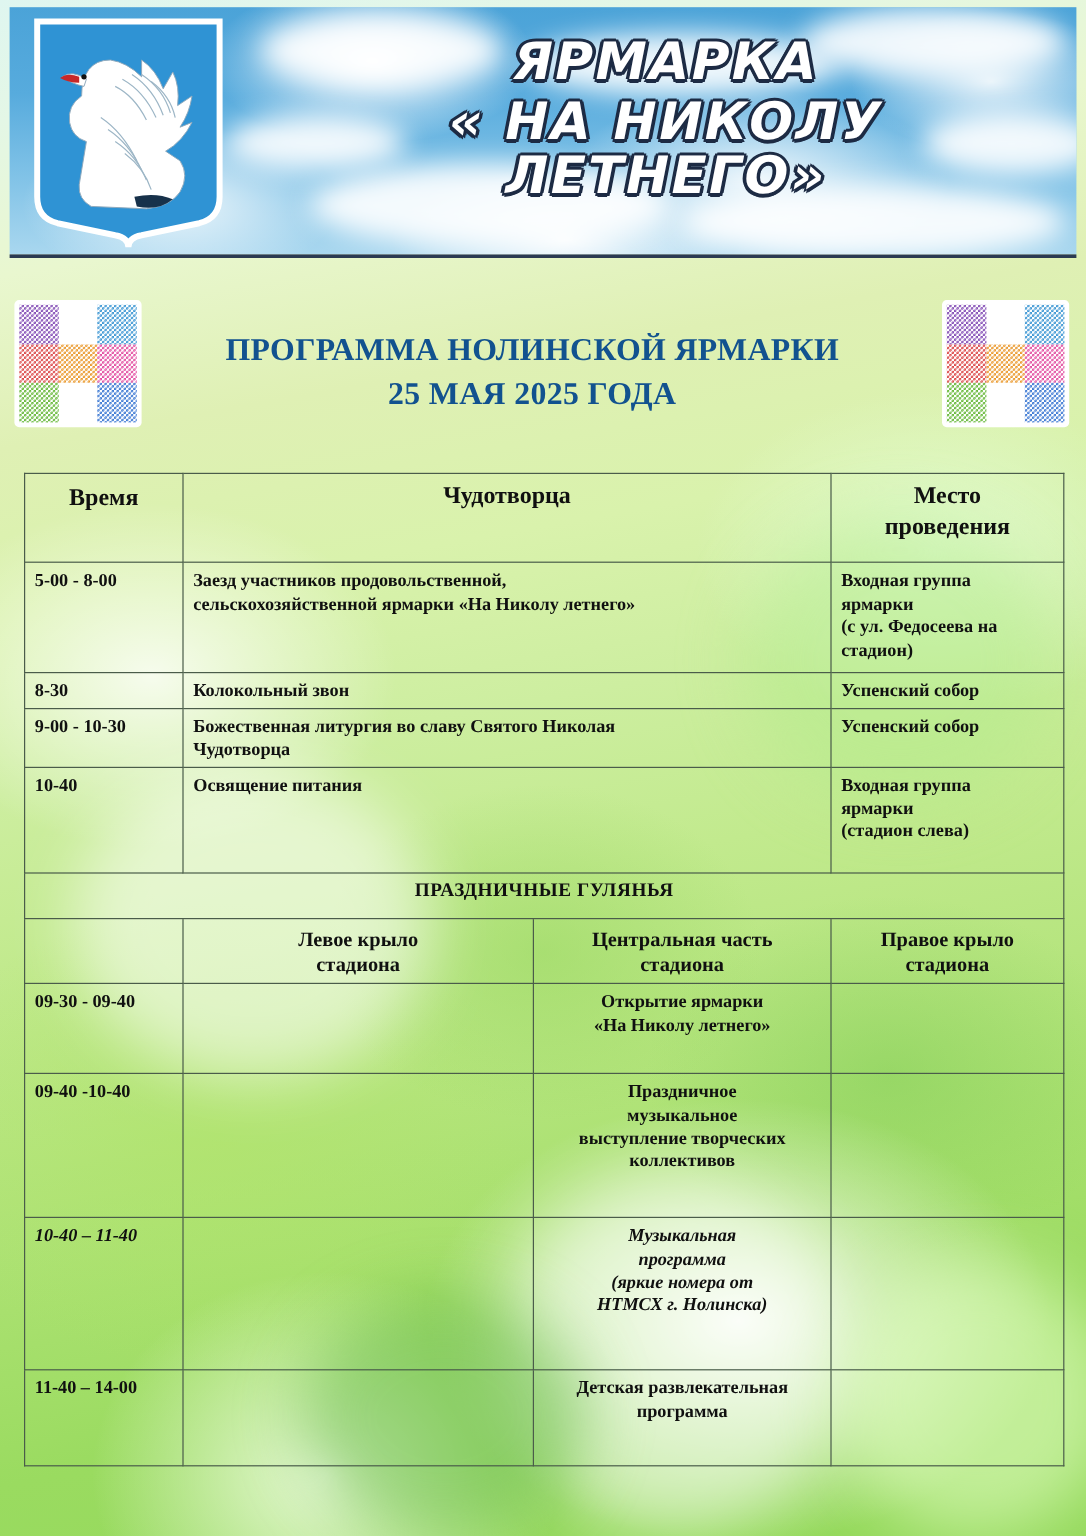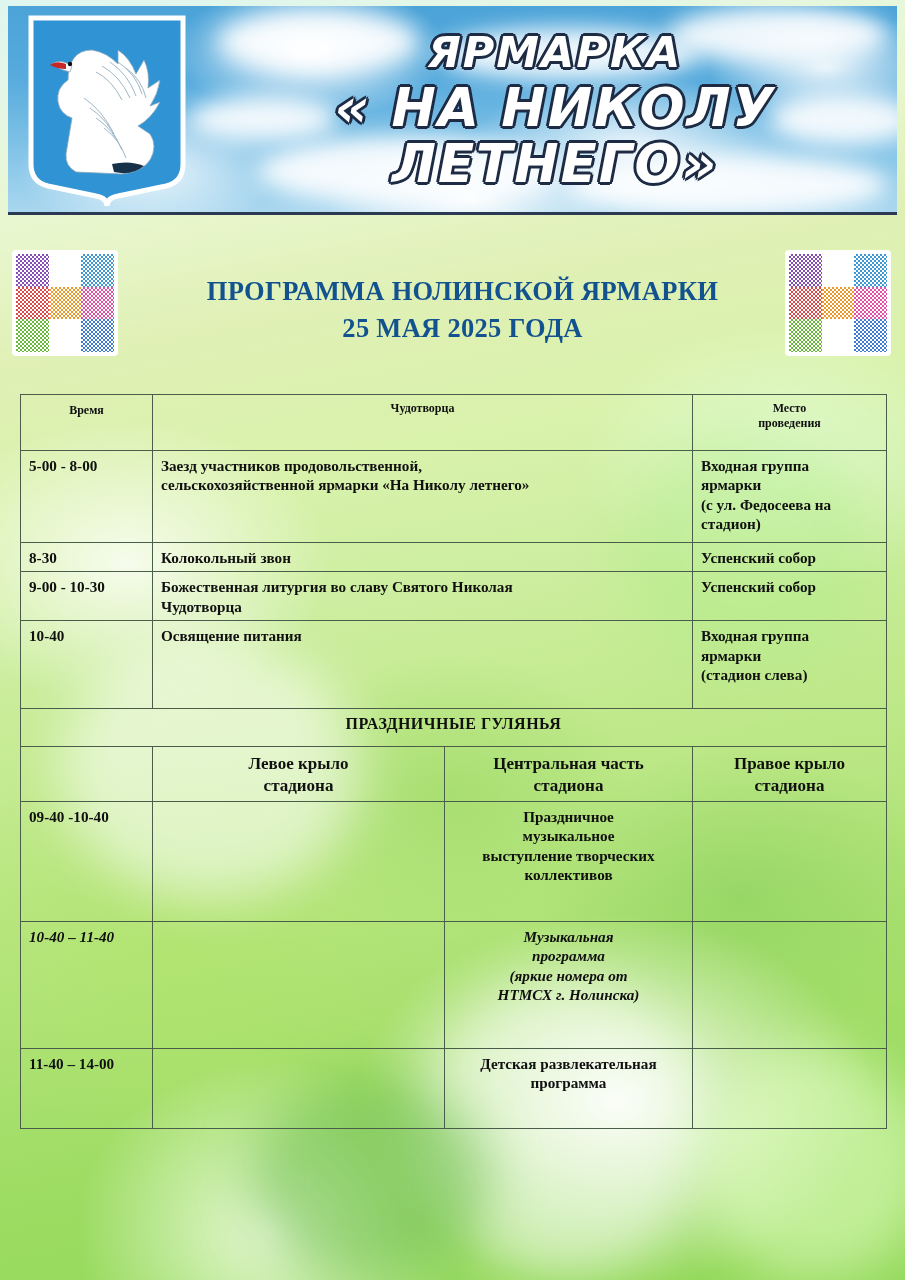--- a/index.html
+++ b/index.html
@@ -95,21 +95,21 @@
     color: #ffffff;
     letter-spacing: 2px;
     line-height: 1.06;
     text-shadow:
       -2px -2px 0 #1d2b44, 2px -2px 0 #1d2b44,
       -2px 2px 0 #1d2b44, 2px 2px 0 #1d2b44,
       -3px 0 0 #1d2b44, 3px 0 0 #1d2b44,
       0 -3px 0 #1d2b44, 0 3px 0 #1d2b44;
   }
   .banner-title .l1 { font-size: 43px; display: block; }
-  .banner-title .l2 { font-size: 53px; display: block; margin-top: 4px; text-align: center; }
+  .banner-title .l2 { font-size: 43px; display: block; margin-top: 4px; text-align: center; }
 
   
   .logo {
     position: absolute;
     top: 250px;
     width: 106px;
     height: 106px;
     background: #ffffff;
     border-radius: 4px;
     display: grid;
@@ -128,21 +128,21 @@
     background-image:
       linear-gradient(45deg, currentColor 25%, transparent 25%, transparent 75%, currentColor 75%),
       linear-gradient(45deg, currentColor 25%, transparent 25%, transparent 75%, currentColor 75%);
     background-position: 0 0, 2px 2px;
     opacity: 0.92;
   }
   .qr.empty { background: none; }
 
   .program-title {
     position: absolute;
-    left: 140px;
+    left: 121px;
     top: 273px;
     width: 645px;
     text-align: center;
     z-index: 2;
     color: #12528f;
     font-weight: bold;
     font-size: 26.5px;
     line-height: 1.38;
     letter-spacing: 0.3px;
   }
@@ -163,23 +163,23 @@
     padding: 5px 8px 4px 8px;
     color: #101010;
     font-size: 15.2px;
     line-height: 1.28;
     font-weight: bold;
     background: transparent;
   }
 
   .hdr td {
     text-align: center;
-    font-size: 12px;
+    font-size: 20px;
     padding-top: 6px;
-    padding-bottom: 4px;
+    padding-bottom: 16px;
   }
   .hdr .time-h { padding-top: 8px; }
 
   td.center { text-align: center; }
 
   .section-banner td {
     text-align: center;
     font-size: 16px;
     padding: 5px 0 4px 0;
     letter-spacing: 0.5px;
@@ -341,20 +341,27 @@
     <td></td>
     <td class="pre" style="width: 292px; white-space: pre-line;">Левое крыло
 стадиона</td>
     <td class="pre" style="white-space: pre-line; text-align: center; width: 248px;">Центральная часть
 стадиона</td>
         <td class="pre" style="white-space: pre-line;">Правое крыло
 стадиона</td>
   </tr>
 
 
+  <tr class="r-open">
+    <td>09-30 - 09-40</td>
+    <td class="pre center" style="white-space: pre-line; width: 292px;"></td>
+    <td class="pre center" style="white-space: pre-line; width: 248px;">Открытие ярмарки
+«На Николу летнего»</td>
+        <td class="pre center" style="white-space: pre-line;"></td>
+  </tr>
 
   <tr class="r-music1">
     <td>09-40 -10-40</td>
     <td class="pre center" style="white-space: pre-line; width: 292px;"></td>
     <td class="pre center" style="white-space: pre-line; width: 248px;">Праздничное
 музыкальное
 выступление творческих
 коллективов</td>
         <td class="pre center" style="white-space: pre-line;"></td>
   </tr>

